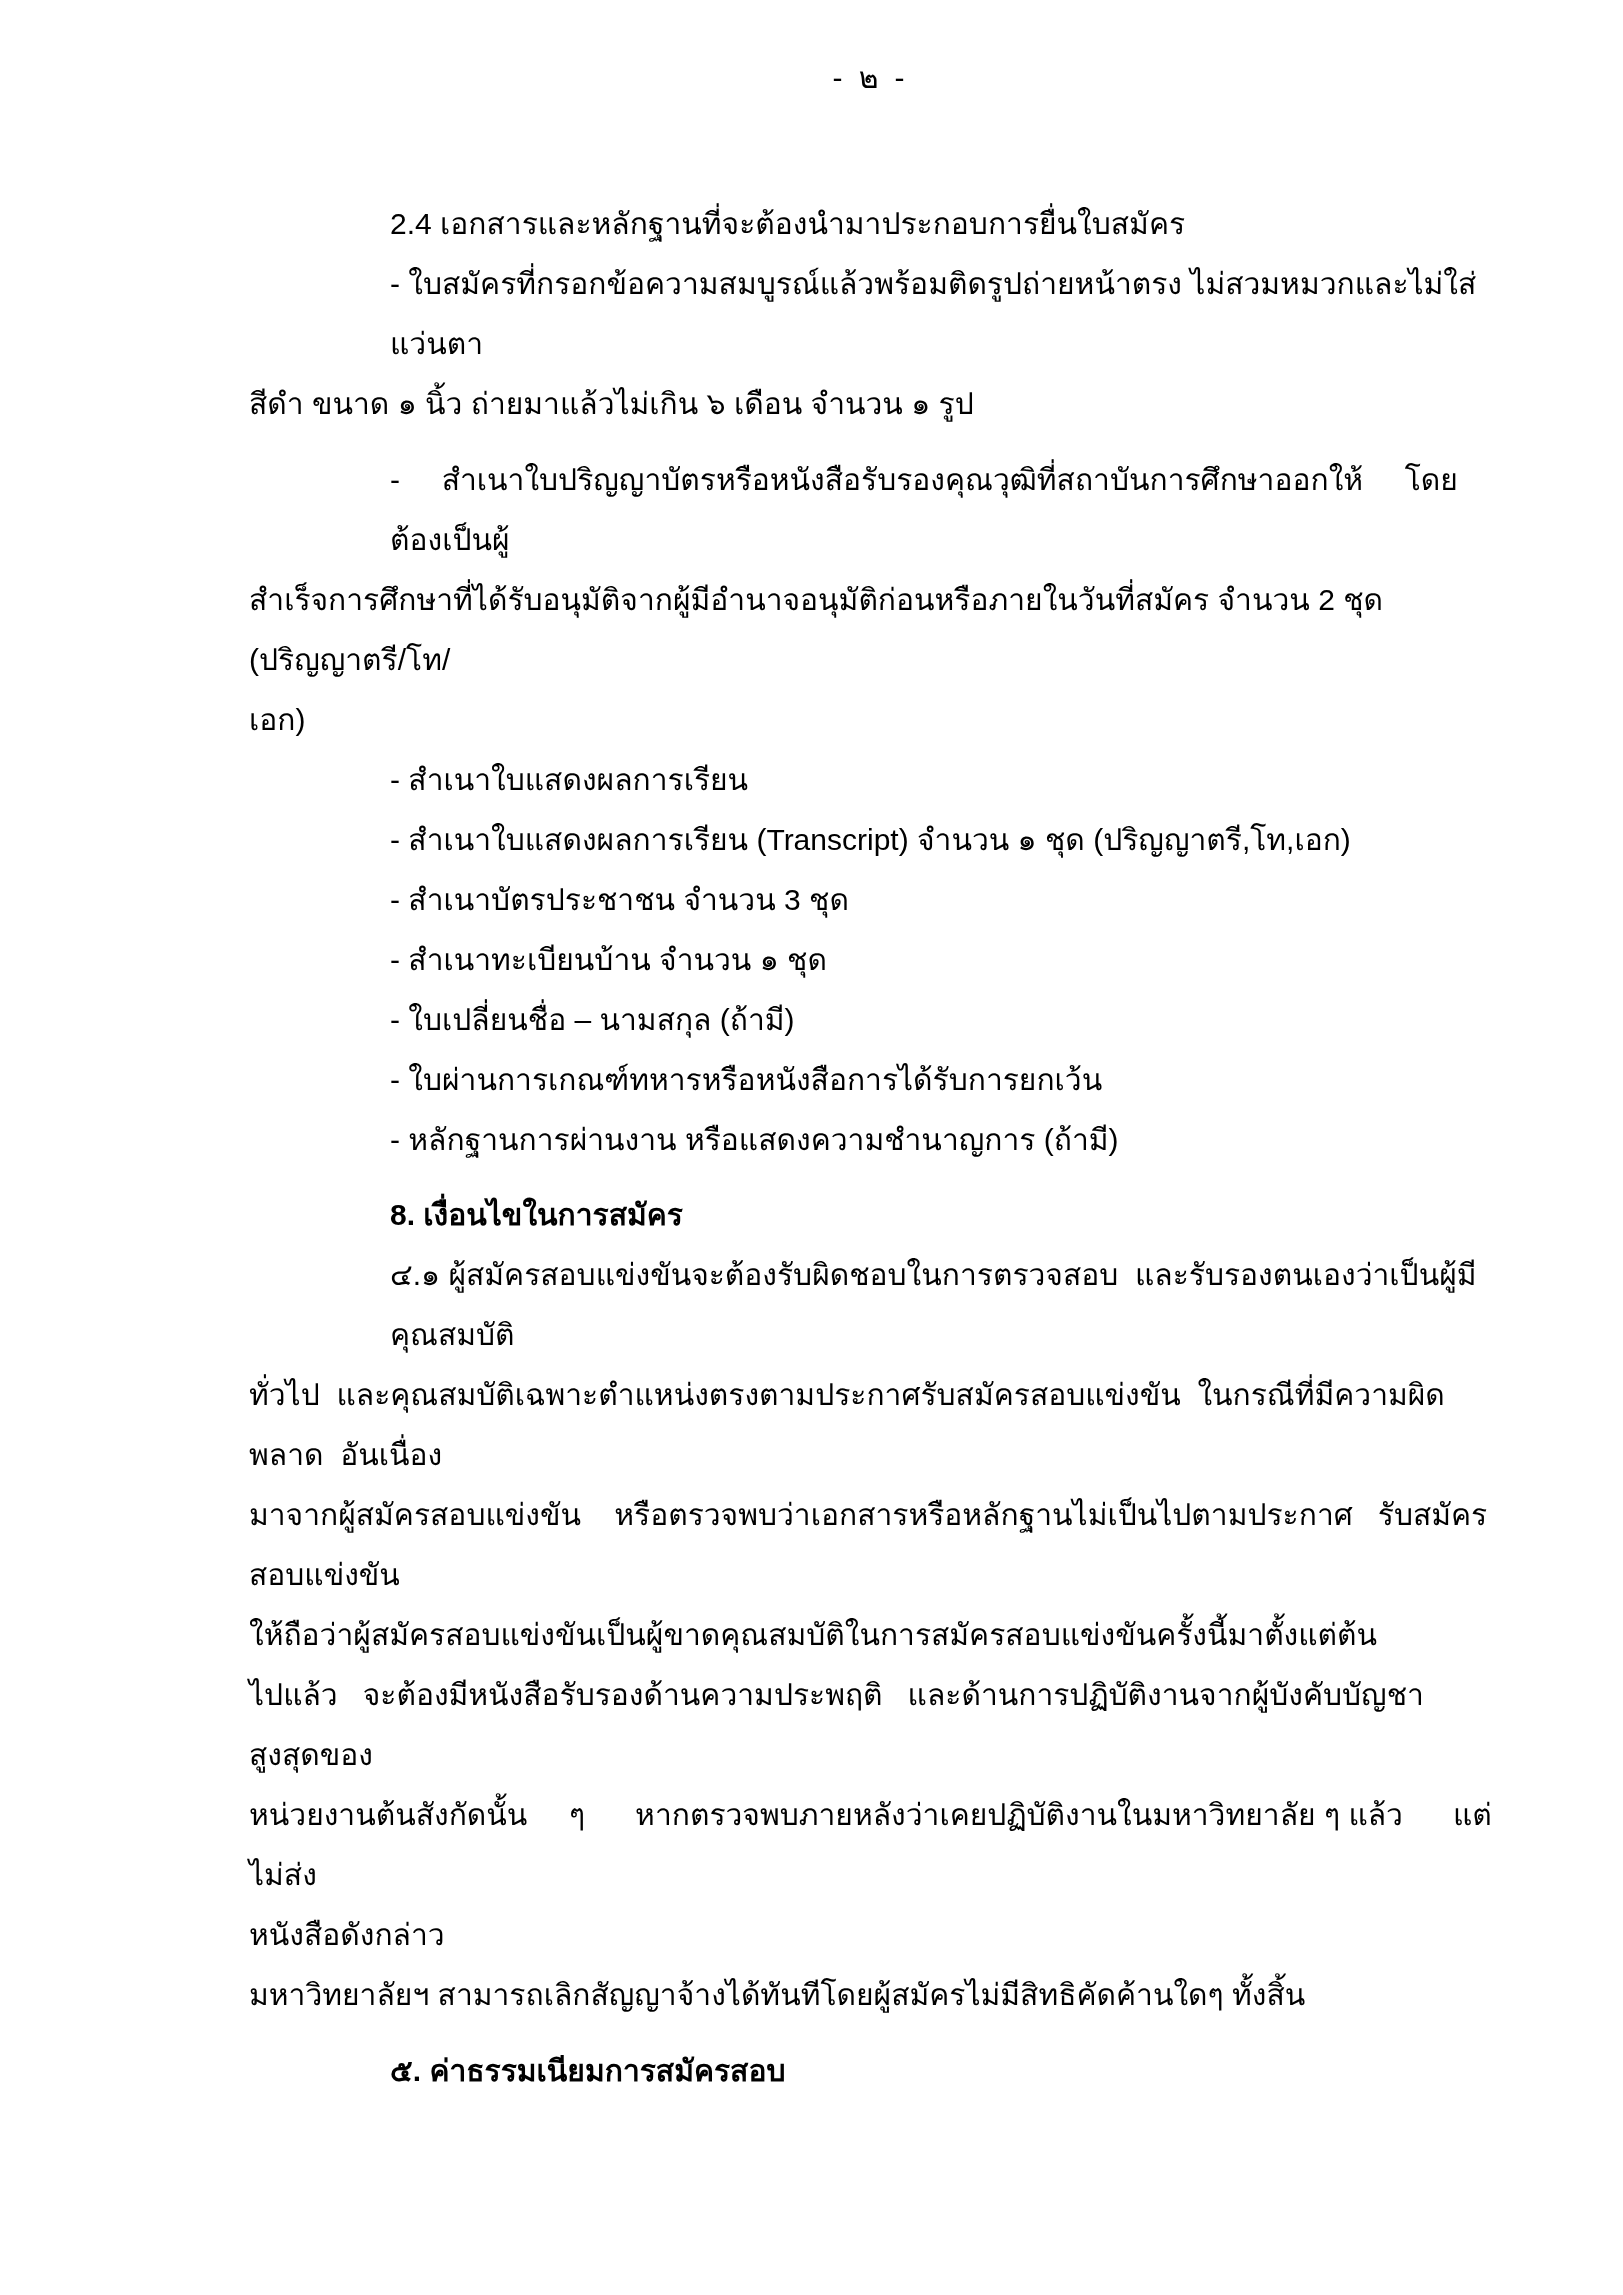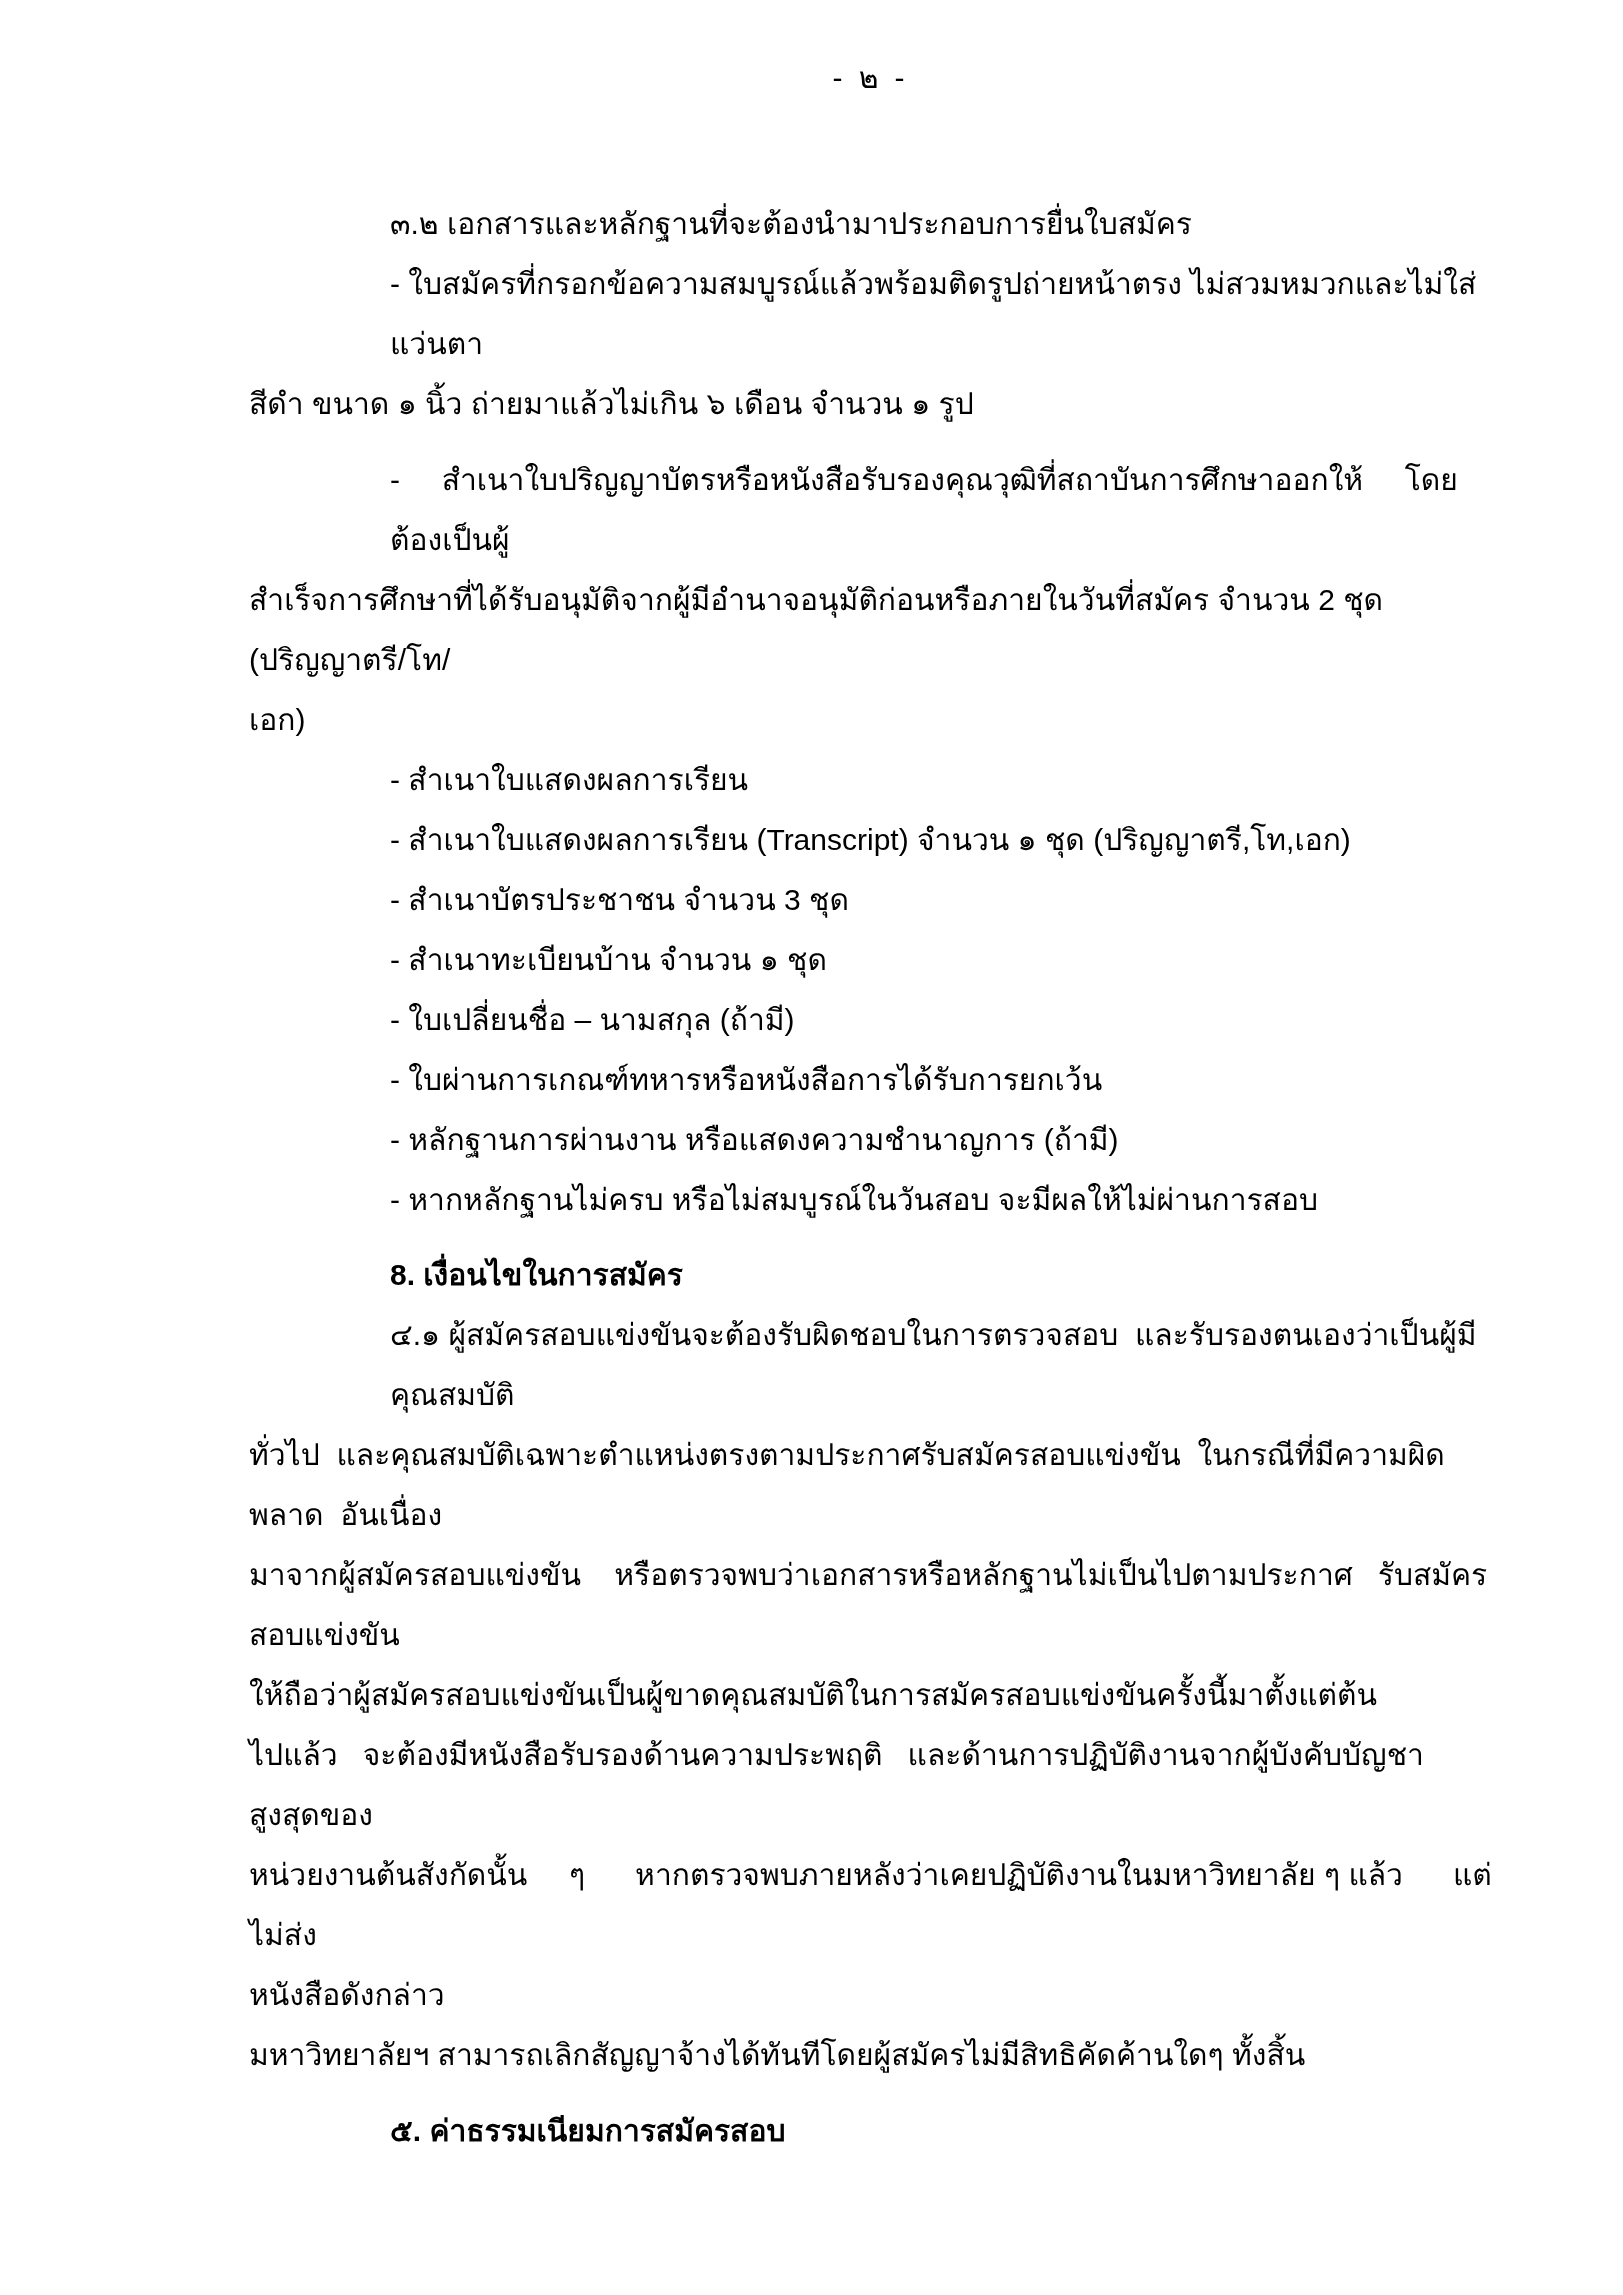--- a/index.html
+++ b/index.html
@@ -44,34 +44,33 @@
 </style>
 </head>
 <body>
 
 <div class="page">
 
   <div class="page-number">- ๒ -</div>
 
   <div class="content">
 
-    <div class="ln ind">๓.๒ เอกสารและหลักฐานที่จะต้องนำมาประกอบการยื่นใบสมัคร</div>
+    <div class="ln ind">2.4 เอกสารและหลักฐานที่จะต้องนำมาประกอบการยื่นใบสมัคร</div>
     <div class="ln ind">- ใบสมัครที่กรอกข้อความสมบูรณ์แล้วพร้อมติดรูปถ่ายหน้าตรง ไม่สวมหมวกและไม่ใส่แว่นตา</div>
     <div class="ln">สีดำ ขนาด ๑ นิ้ว ถ่ายมาแล้วไม่เกิน ๖ เดือน จำนวน ๑ รูป</div>
     <div class="ln ind sp">-     สำเนาใบปริญญาบัตรหรือหนังสือรับรองคุณวุฒิที่สถาบันการศึกษาออกให้     โดยต้องเป็นผู้</div>
     <div class="ln">สำเร็จการศึกษาที่ได้รับอนุมัติจากผู้มีอำนาจอนุมัติก่อนหรือภายในวันที่สมัคร จำนวน 2 ชุด (ปริญญาตรี/โท/</div>
     <div class="ln">เอก)</div>
     <div class="ln ind">- สำเนาใบแสดงผลการเรียน</div>
     <div class="ln ind">- สำเนาใบแสดงผลการเรียน (Transcript) จำนวน ๑ ชุด (ปริญญาตรี,โท,เอก)</div>
     <div class="ln ind">- สำเนาบัตรประชาชน จำนวน 3 ชุด</div>
     <div class="ln ind">- สำเนาทะเบียนบ้าน จำนวน ๑ ชุด</div>
     <div class="ln ind">- ใบเปลี่ยนชื่อ – นามสกุล (ถ้ามี)</div>
     <div class="ln ind">- ใบผ่านการเกณฑ์ทหารหรือหนังสือการได้รับการยกเว้น</div>
     <div class="ln ind">- หลักฐานการผ่านงาน หรือแสดงความชำนาญการ (ถ้ามี)</div>
-    <div class="ln ind">- หากหลักฐานไม่ครบ หรือไม่สมบูรณ์ในวันสอบ จะมีผลให้ไม่ผ่านการสอบ</div>
 
     <div class="ln ind bold sp">8. เงื่อนไขในการสมัคร</div>
     <div class="ln ind">๔.๑ ผู้สมัครสอบแข่งขันจะต้องรับผิดชอบในการตรวจสอบ  และรับรองตนเองว่าเป็นผู้มีคุณสมบัติ</div>
     <div class="ln">ทั่วไป  และคุณสมบัติเฉพาะตำแหน่งตรงตามประกาศรับสมัครสอบแข่งขัน  ในกรณีที่มีความผิดพลาด  อันเนื่อง</div>
     <div class="ln">มาจากผู้สมัครสอบแข่งขัน    หรือตรวจพบว่าเอกสารหรือหลักฐานไม่เป็นไปตามประกาศ   รับสมัครสอบแข่งขัน</div>
     <div class="ln">ให้ถือว่าผู้สมัครสอบแข่งขันเป็นผู้ขาดคุณสมบัติในการสมัครสอบแข่งขันครั้งนี้มาตั้งแต่ต้น</div>
     <div class="ln">ไปแล้ว   จะต้องมีหนังสือรับรองด้านความประพฤติ   และด้านการปฏิบัติงานจากผู้บังคับบัญชา   สูงสุดของ</div>
     <div class="ln">หน่วยงานต้นสังกัดนั้น     ๆ      หากตรวจพบภายหลังว่าเคยปฏิบัติงานในมหาวิทยาลัย ๆ แล้ว      แต่ไม่ส่ง</div>
     <div class="ln">หนังสือดังกล่าว</div>
     <div class="ln">มหาวิทยาลัยฯ สามารถเลิกสัญญาจ้างได้ทันทีโดยผู้สมัครไม่มีสิทธิคัดค้านใดๆ ทั้งสิ้น</div>

